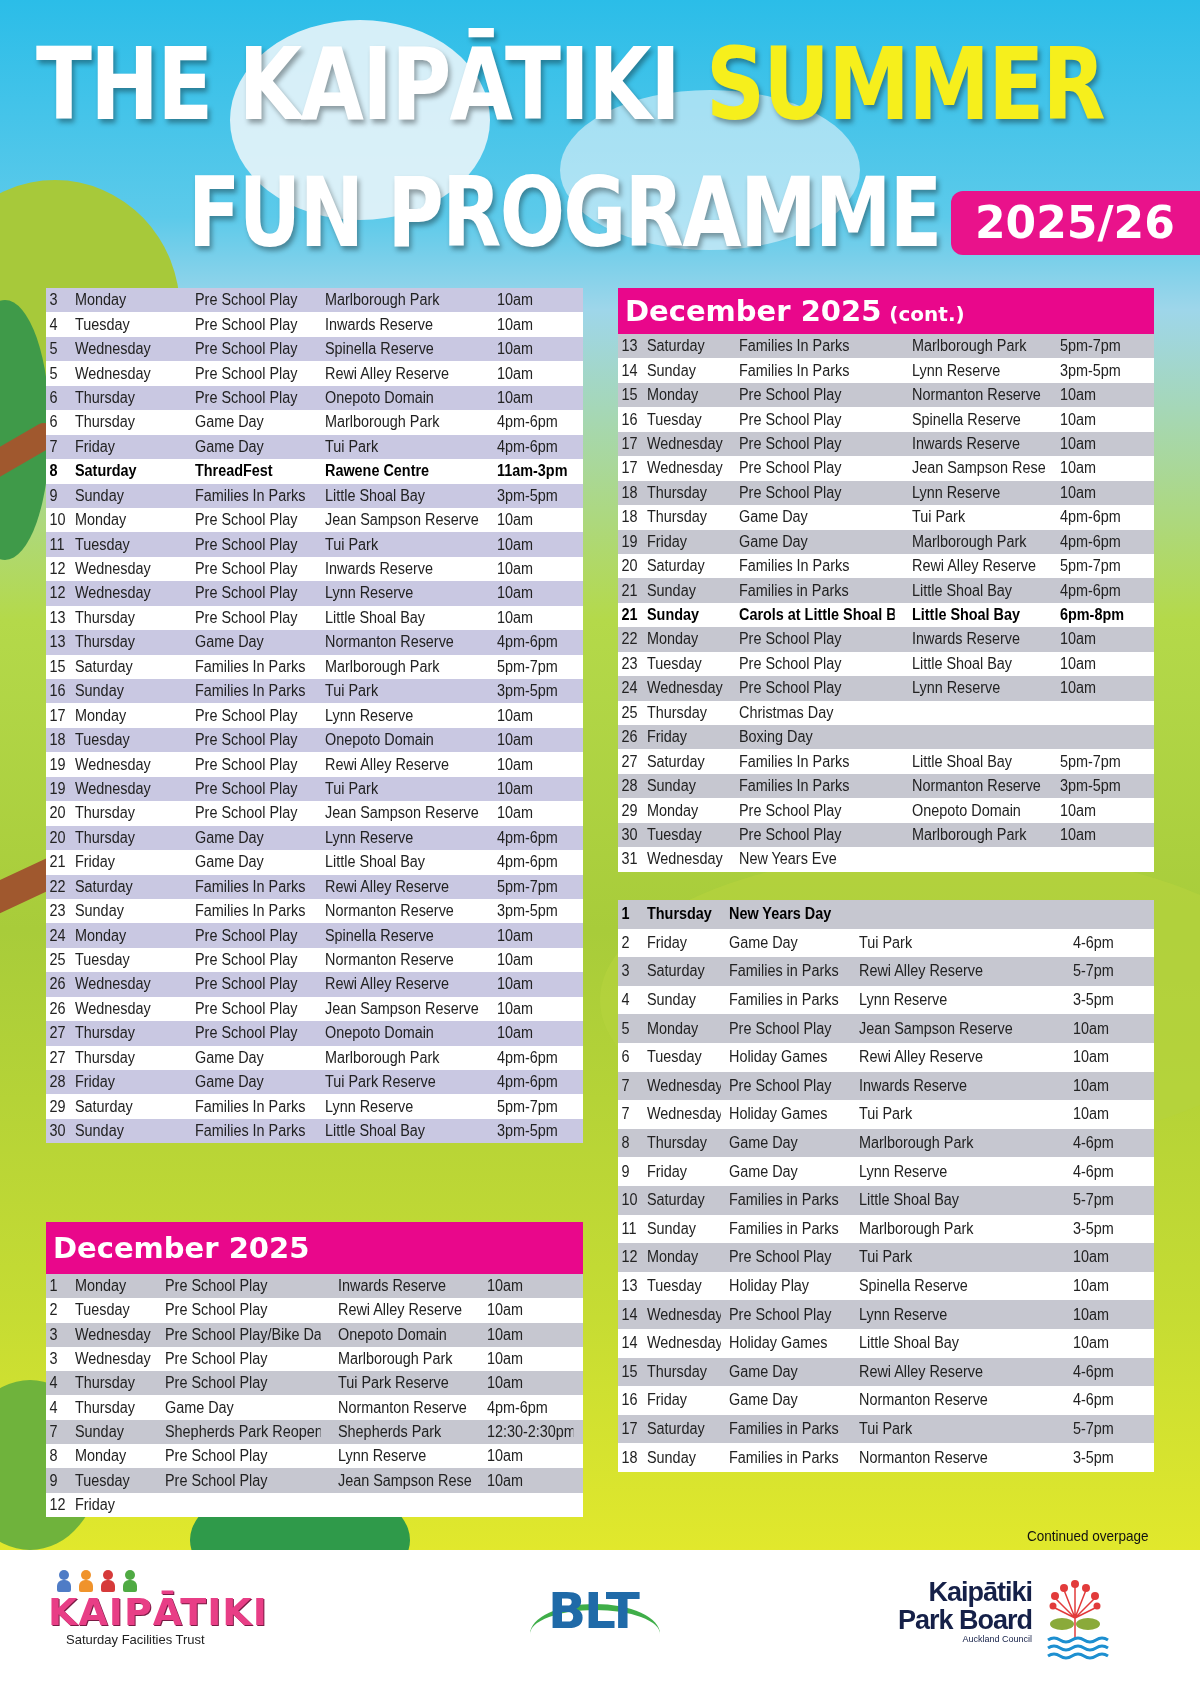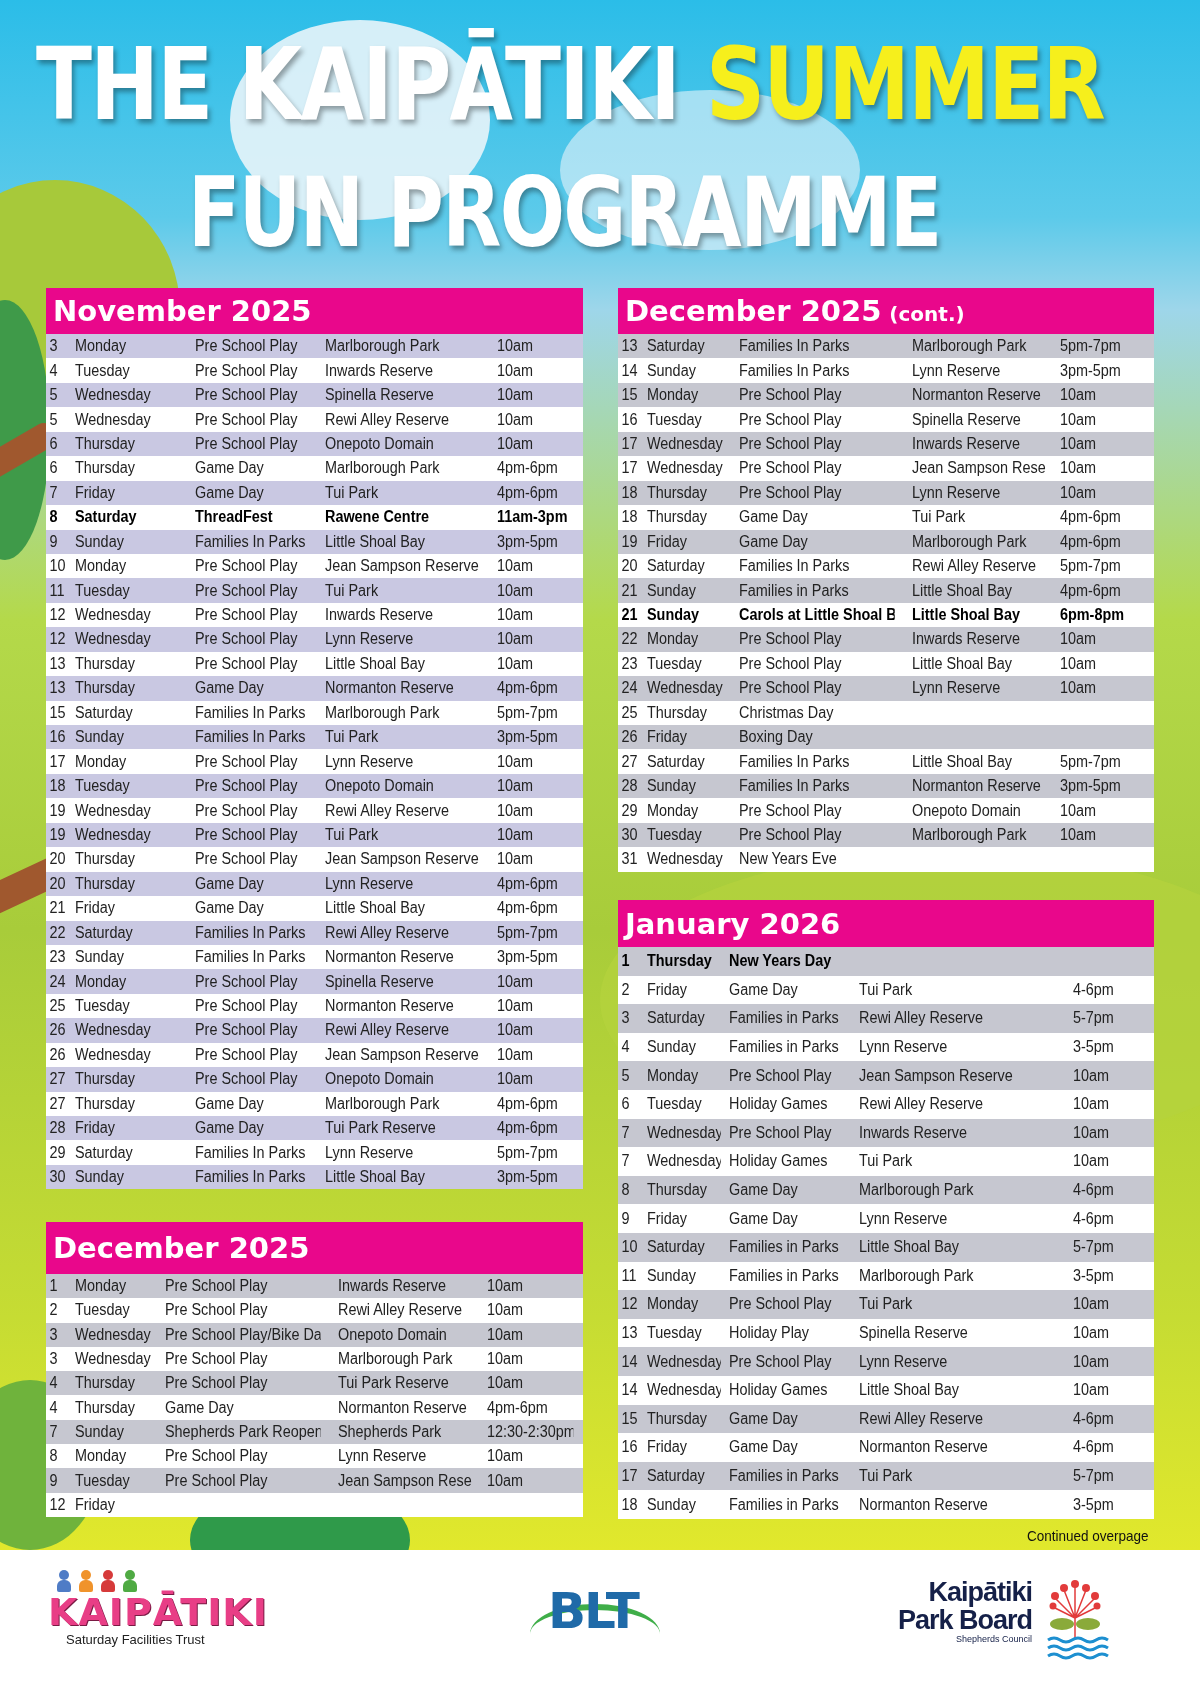--- a/index.html
+++ b/index.html
@@ -78,25 +78,23 @@
   <div class="tree" style="left:190px;top:1480px;width:220px;height:120px;background:#2f9a4a;"></div>
   <div class="tree" style="left:600px;top:850px;width:700px;height:300px;background:#b5d33d;opacity:.7"></div>
 
   <div class="title">
     <div class="l1">
       <span>THE KAIPĀTIKI</span>
       <span class="yellow">SUMMER</span>
     </div>
     <div class="l2">FUN PROGRAMME</div>
   </div>
+  <div class="year-badge">2025/26</div>
 
   <div class="month nov" style="left:46px;top:288px;width:537px;">
-    <div class="month-head" style="height:46px;">
-      <span>November 2025</span>
-    </div>
     <div class="rows" id="nov-rows">
         <div class="row" style="height: 24.45px;">
           <span style="width: 30px; padding-left: 4px;">3</span>
           <span style="width: 126px;">Monday</span>
           <span style="width: 136px;">Pre School Play</span>
           <span style="width: 181px;">Marlborough Park</span>
           <span style="width: 90px;">10am</span>
         </div>
         <div class="row" style="height: 24.45px;">
           <span style="width: 30px; padding-left: 4px;">4</span>
@@ -574,23 +572,20 @@
           <span style="width: 29px; padding-left: 4px;">31</span>
           <span style="width: 92px;">Wednesday</span>
           <span style="width: 173px;">New Years Eve</span>
           <span style="width: 148px;"></span>
           <span style="width: 94px;"></span>
         </div>
       </div>
   </div>
 
   <div class="month jan" style="left:618px;top:900px;width:536px;">
-    <div class="month-head" style="height:47px;">
-      <span>January 2026</span>
-    </div>
     <div class="rows" id="jan-rows">
         <div class="row bold" style="height: 28.6px;">
           <span style="width: 29px; padding-left: 4px;">1</span>
           <span style="width: 82px;">Thursday</span>
           <span style="width: 130px;">New Years Day</span>
           <span style="width: 214px;"></span>
           <span style="width: 81px;"></span>
         </div>
         <div class="row" style="height: 28.6px;">
           <span style="width: 29px; padding-left: 4px;">2</span>
@@ -743,21 +738,21 @@
     <div class="kcft-sub">Saturday Facilities Trust</div>
   </div>
   <div class="logo" style="left:548px;top:32px;">
     <div class="blt-arc"></div>
     <div class="blt">BLT</div>
   </div>
   <div class="logo" style="left:898px;top:28px;display:flex;gap:8px;">
     <div>
       <div class="klb-text">Kaipātiki</div>
       <div class="klb-text">Park Board</div>
-      <div class="klb-sub">Shepherds Council</div>
+      <div class="klb-sub">Auckland Council</div>
     </div>
     <svg width="70" height="84" viewBox="0 0 70 84">
       <g fill="#e23b3b">
         <circle cx="35" cy="6" r="4"></circle>
           <circle cx="24" cy="10" r="4"></circle>
           <circle cx="46" cy="10" r="4"></circle>
         <circle cx="15" cy="18" r="4"></circle>
           <circle cx="55" cy="18" r="4"></circle>
           <circle cx="13" cy="28" r="3.5"></circle>
           <circle cx="57" cy="28" r="3.5"></circle>

